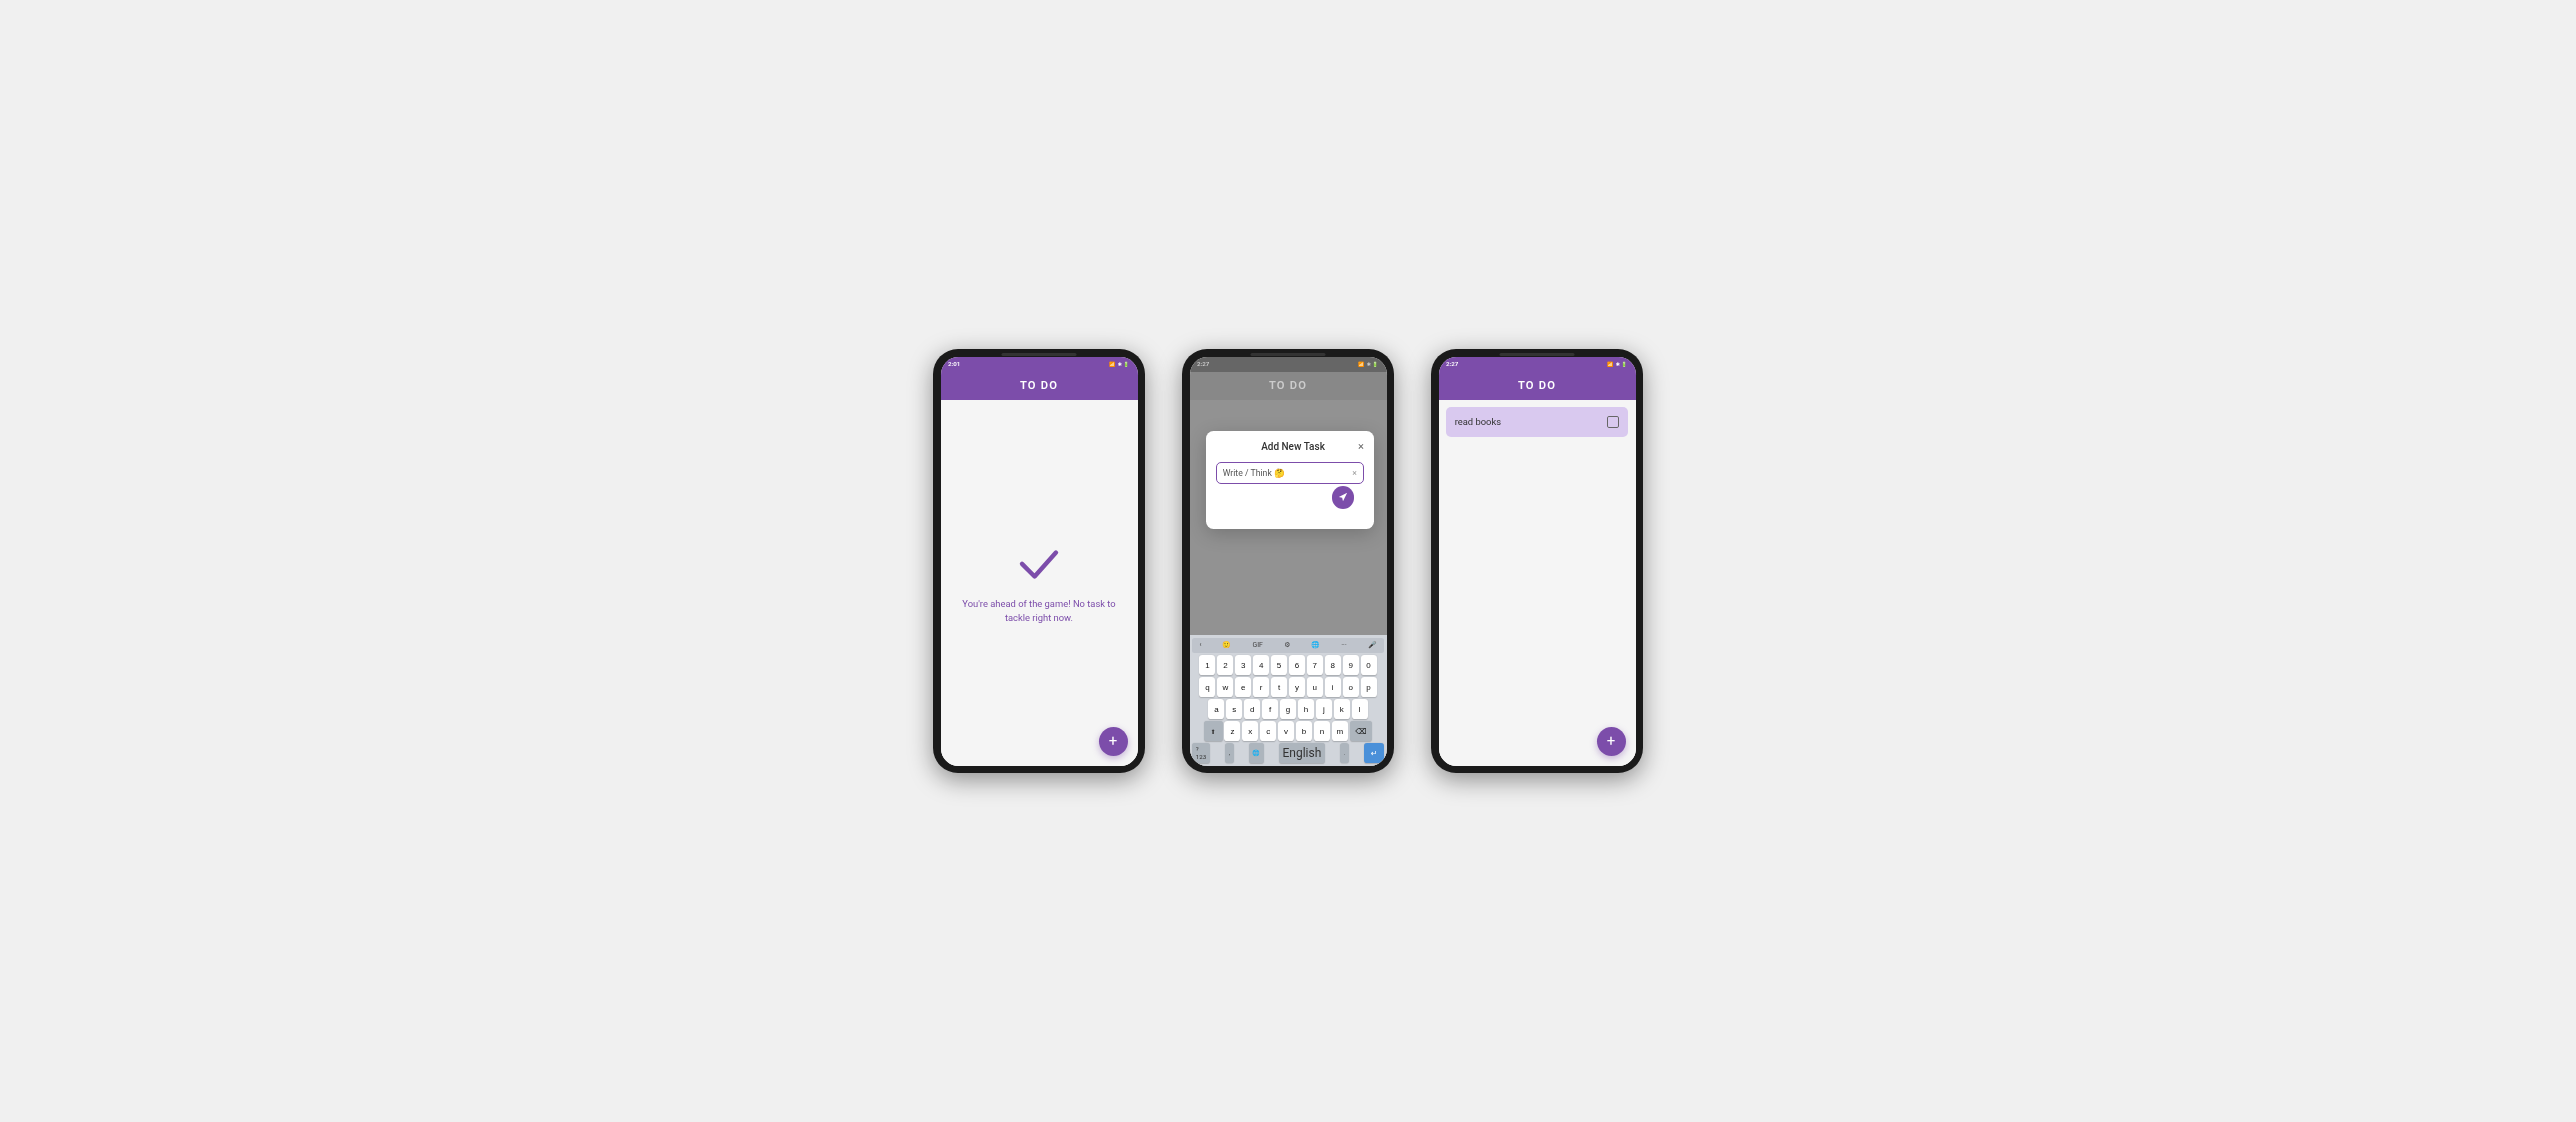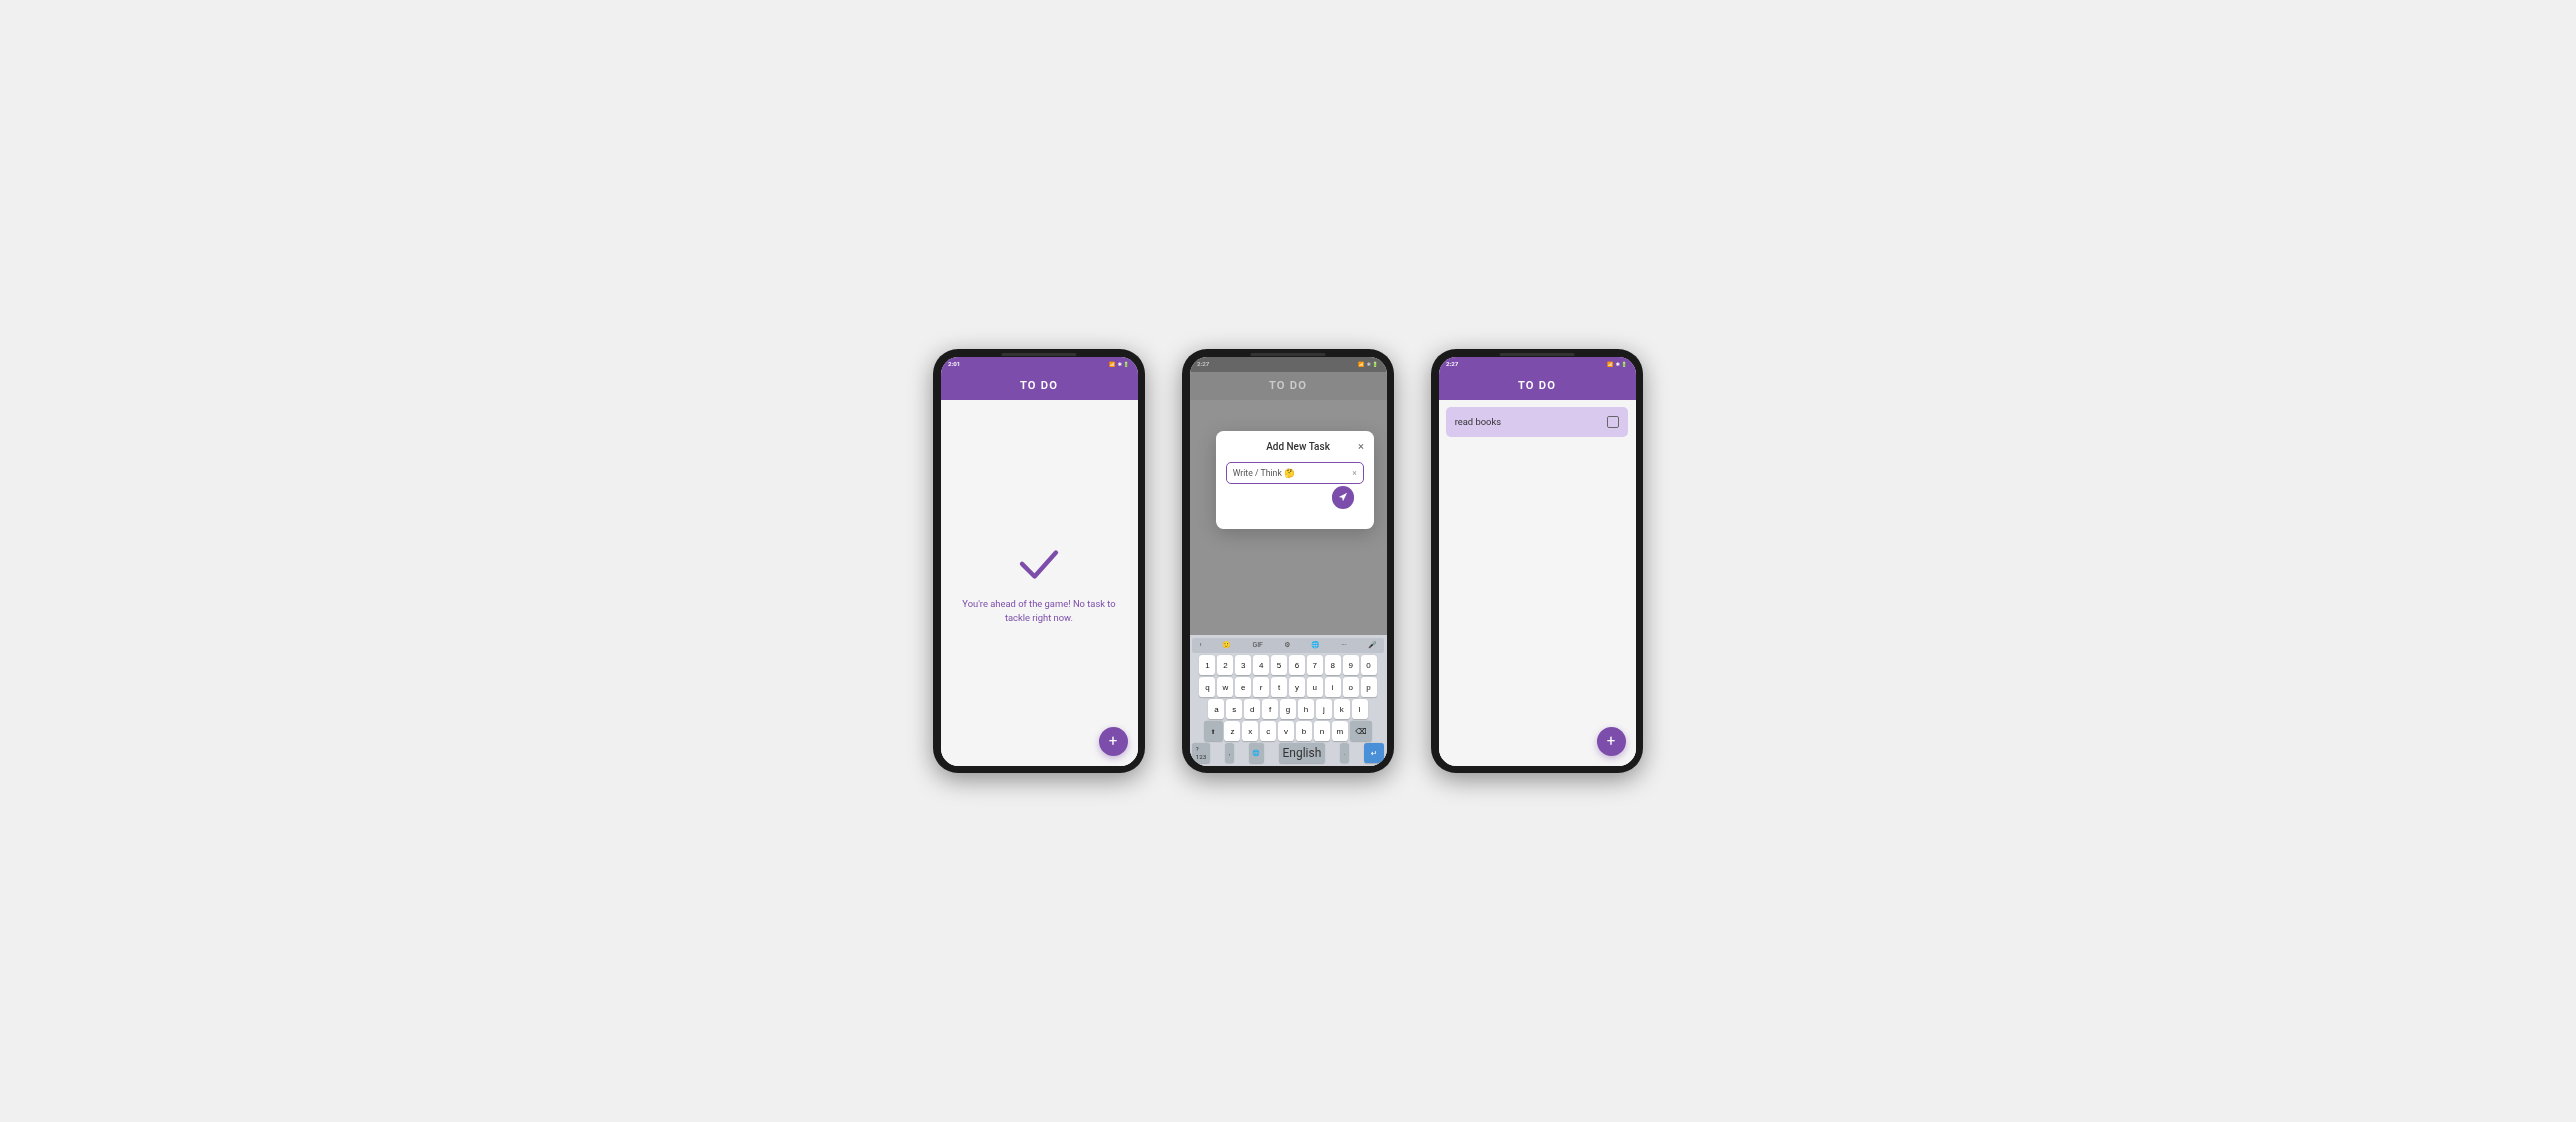--- a/index.html
+++ b/index.html
@@ -137,21 +137,21 @@
     
     .screen-overlay {
       position: absolute;
       top: 0; left: 0; right: 0; bottom: 0;
       background: rgba(80,80,80,0.6);
       z-index: 10;
     }
     .modal-card {
       position: absolute;
       top: 31px;
-      left: 26px;
+      left: 16px;
       right: 12.5px;
       background: #fff;
       border-radius: 7.5px;
       padding: 10px;
       z-index: 20;
       box-shadow: 0 5px 18.7px rgba(0,0,0,0.2);
     }
     .modal-header {
       display: flex;
       justify-content: space-between;

